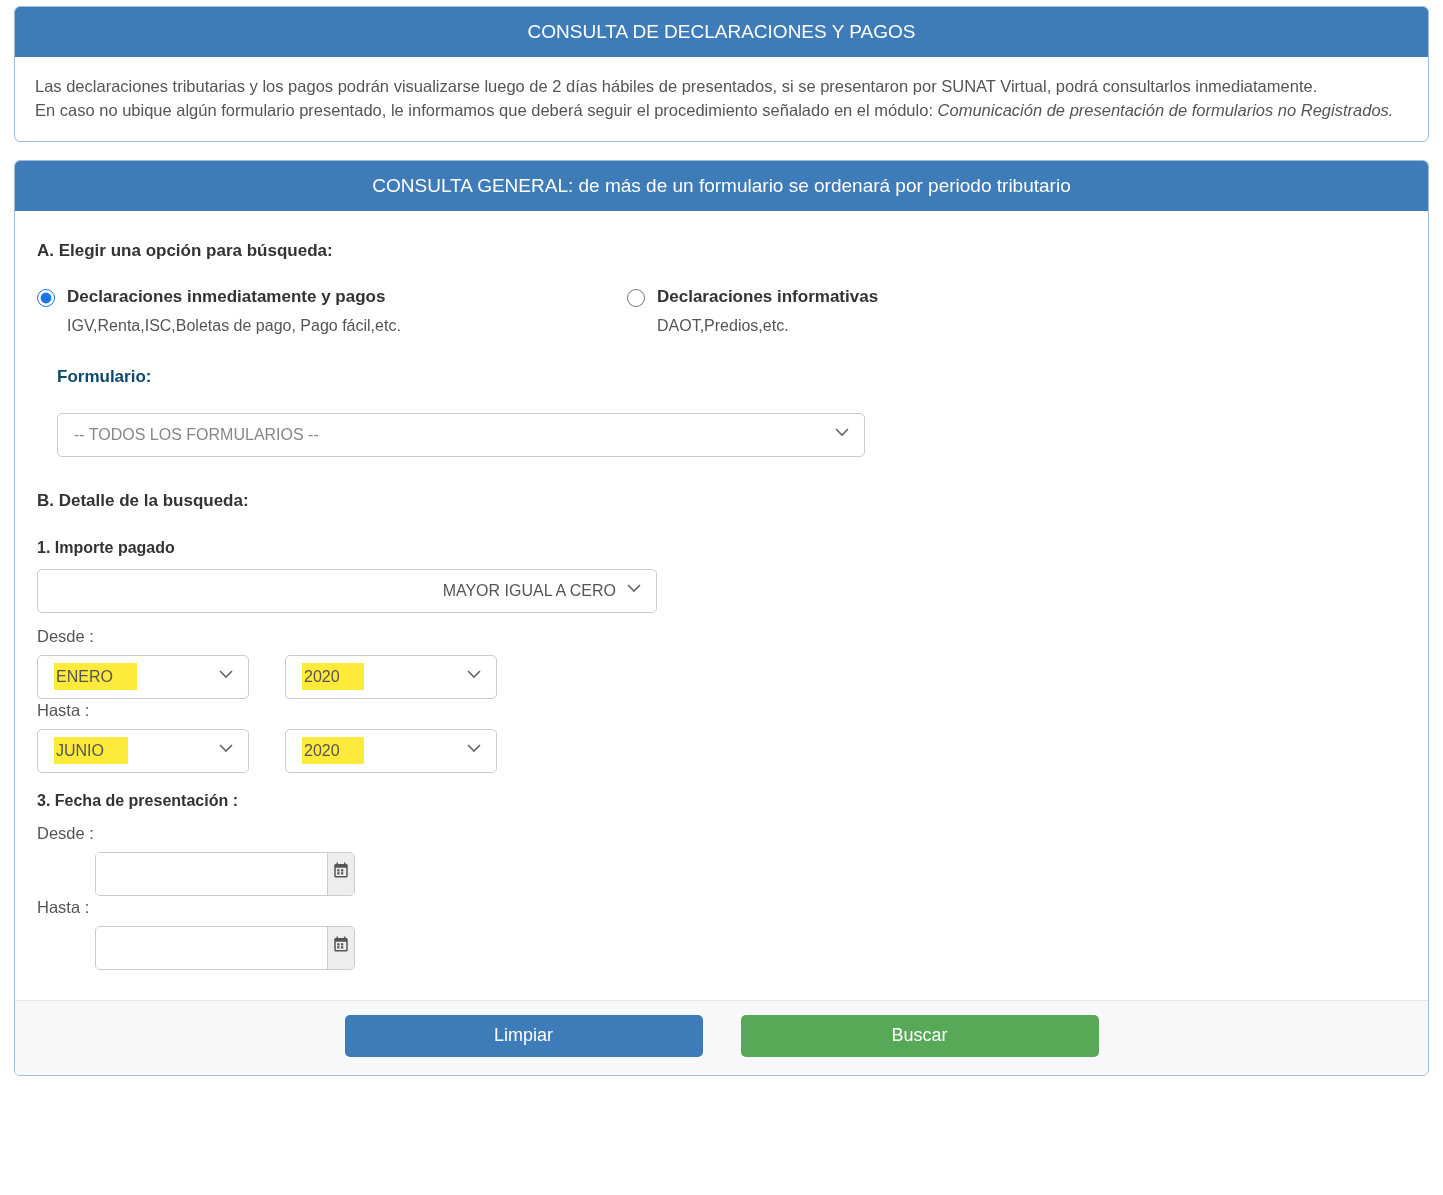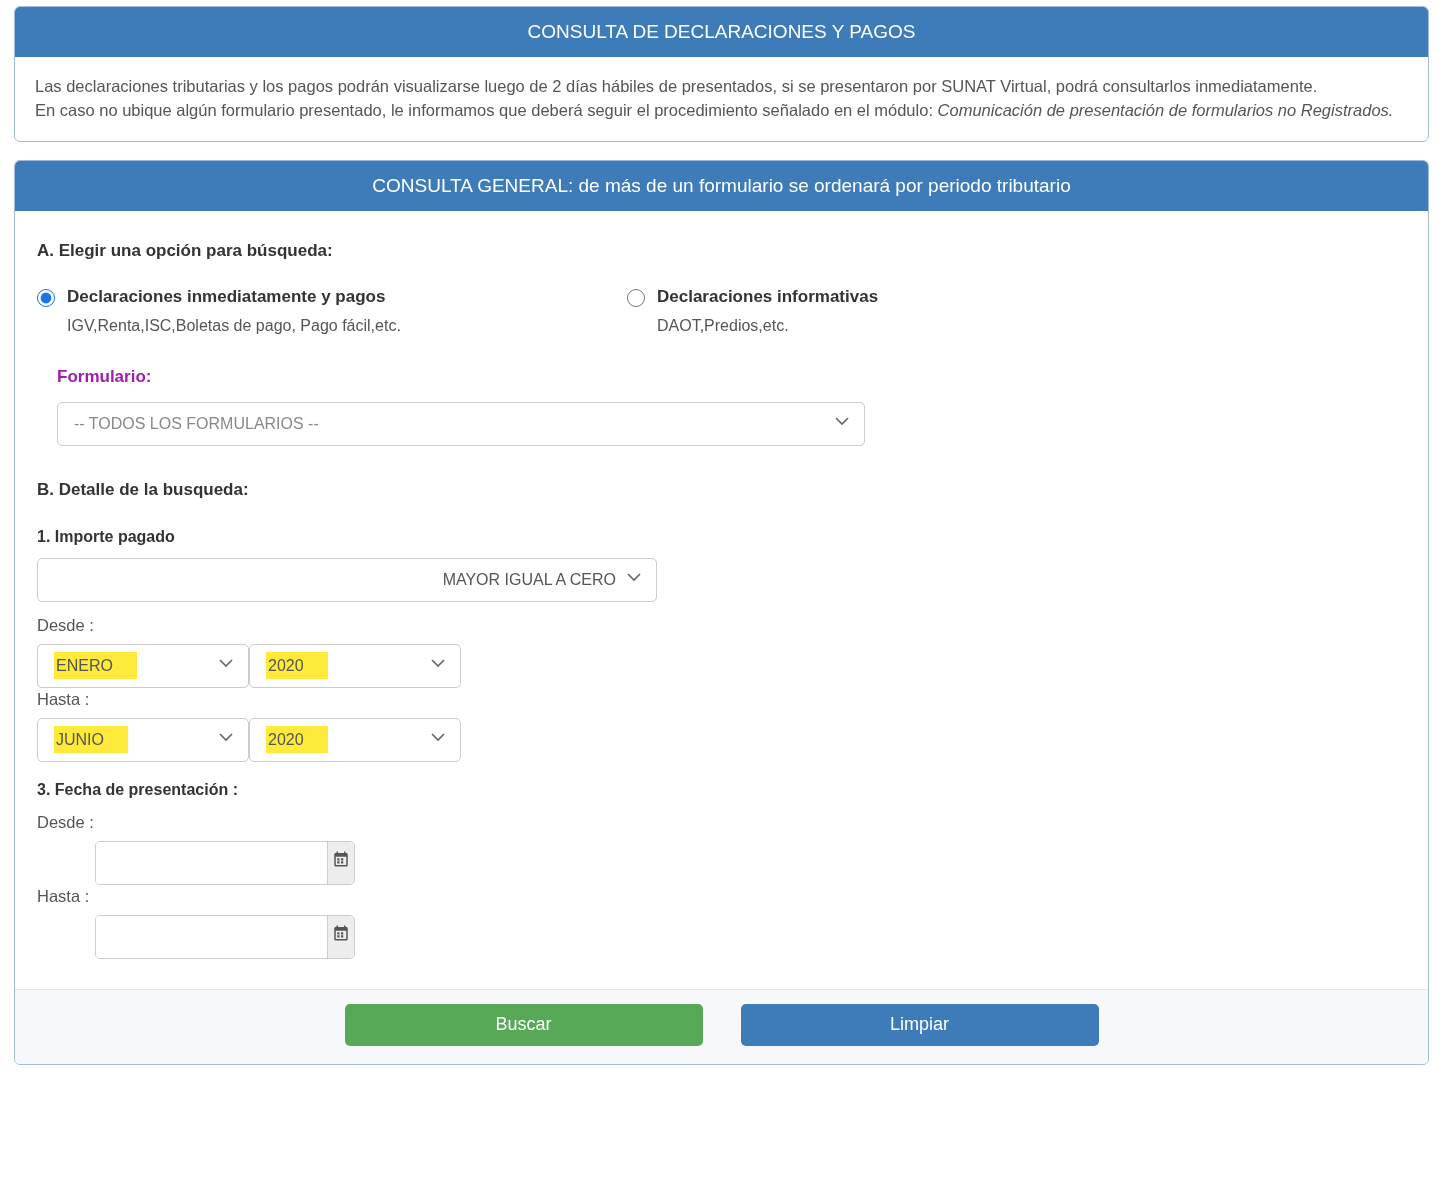--- a/index.html
+++ b/index.html
@@ -39,21 +39,21 @@
     .radio-col { width: 590px; display: flex; align-items: flex-start; }
     .radio-col input[type=radio] {
       width: 18px; height: 18px; margin-top: 4px; margin-right: 12px;
       accent-color: #1a73e8;
       flex-shrink: 0;
     }
     .radio-text .rt-main { font-weight: 700; font-size: 17px; color: #333; }
     .radio-text .rt-sub { font-size: 16px; color: #555; margin-top: 4px; }
 
     .indent-block { margin-left: 20px; margin-bottom: 32px; }
-    .field-label { font-weight: 700; font-size: 17px; color: #a21caf; margin-bottom: 12px; }
+    .field-label { font-weight: 700; font-size: 17px; color: #0c4a6e; margin-bottom: 23px; }
     .select-wrap {
       position: relative;
       border: 1px solid #ccc;
       border-radius: 5px;
       background: #fff;
       height: 44px;
       display: flex;
       align-items: center;
       padding: 0 40px 0 16px;
       cursor: pointer;
@@ -72,21 +72,21 @@
     .section-b-title { font-weight: 700; font-size: 17px; color: #333; margin-bottom: 22px; }
     .sub-label { font-weight: 700; font-size: 16px; color: #333; margin-bottom: 10px; }
     .plain-label { font-size: 16.5px; color: #555; margin-bottom: 6px; }
     .highlight-yellow { background: #fdea3a; display:inline-block; line-height:1.35;}
     .period-row, .date-row {
       display: flex;
       margin-bottom: 16px;
       flex-direction: column;
     }
     .period-col { width: 588px; }
-    .period-selects { display:flex; }
+    .period-selects { display:flex; gap: 36px; }
     .period-col .select-wrap .select-val.hl {
       background: #fdea3a; color:#555; padding: 2px 24px 2px 2px; border-radius:0;
       text-transform: uppercase;
     }
     .date-input-wrap {
       display:flex; margin-top:6px; width:260px; border:1px solid #ccc; border-radius:5px;
       height:44px; overflow:hidden; margin-left: 58px;
     }
     .date-input-wrap input {
       flex:1; border:none; outline:none; padding:0 12px; font-size:16px; background:#fff;
@@ -243,17 +243,17 @@
                     <path d="M19 4h-1V2h-2v2H8V2H6v2H5C3.9 4 3 4.9 3 6v14c0 1.1.9 2 2 2h14c1.1 0 2-.9 2-2V6C21 4.9 20.1 4 19 4zM19 20H5V9h14V20zM7 11h3v3H7V11zM12 11h3v3h-3V11zM7 15h3v3H7V15zM12 15h3v3h-3V15z"></path>
                   </svg>
               </span>
             </div>
           </div>
         </div>
       </div>
 
     </div>
     <div class="button-bar">
+      <button class="btn btn-primary">Limpiar</button>
       <button class="btn btn-success">Buscar</button>
-      <button class="btn btn-primary">Limpiar</button>
     </div>
   </div>
 </div>
 
 </body></html>

